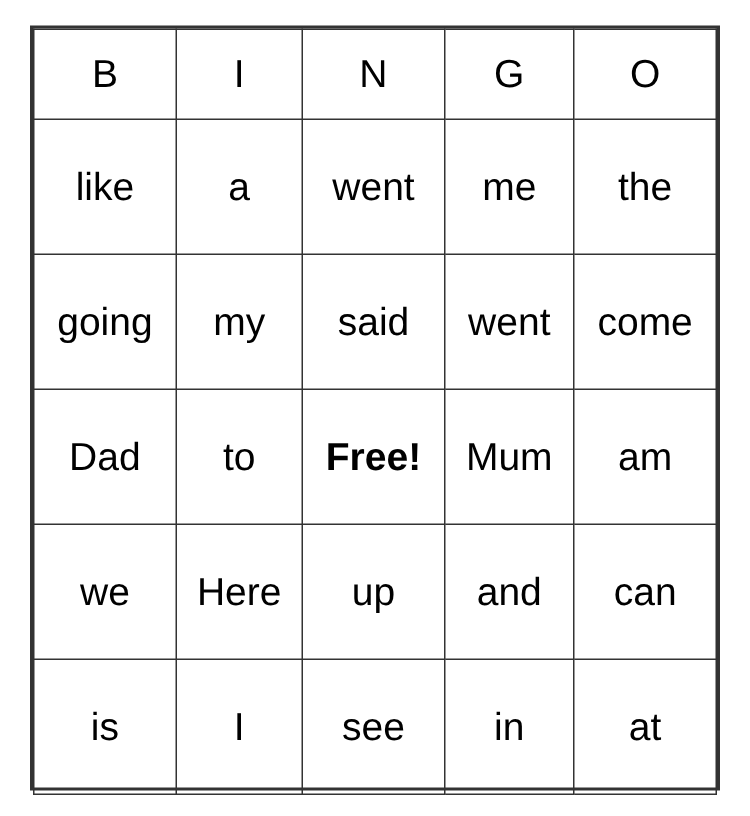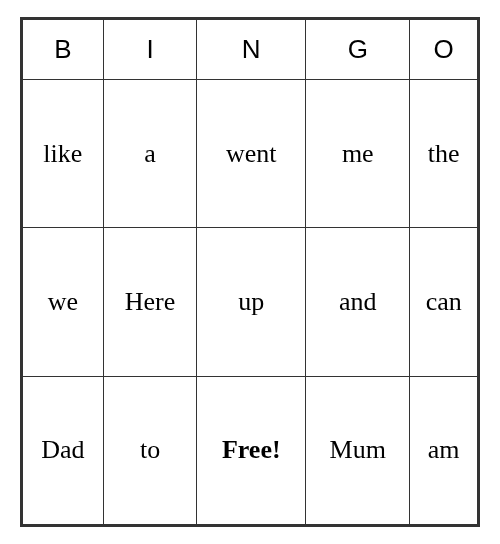--- a/index.html
+++ b/index.html
@@ -37,21 +37,20 @@
       vertical-align: middle;
       font-size: 26px;
     }
 
     .bingo-table thead tr {
       height: 60px;
     }
 
     .bingo-table tbody tr {
       height: calc((510px - 60px) / 5);
-      font-family: Liberation Serif, serif;
     }
 
     .header-cell {
       font-size: 32px;
       font-weight: normal;
     }
 
     .free-cell {
       font-weight: bold;
     }
@@ -72,28 +71,42 @@
     </thead>
     <tbody>
     <tr>
           <td>like</td>
           <td>a</td>
           <td>went</td>
           <td>me</td>
           <td>the</td>
         </tr>
         <tr>
-          <td>we</td>
-          <td>Here</td>
-          <td>up</td>
-          <td>and</td>
-          <td>can</td>
+          <td>going</td>
+          <td>my</td>
+          <td>said</td>
+          <td>went</td>
+          <td>come</td>
         </tr>
         <tr>
           <td>Dad</td>
           <td>to</td>
           <td class="free-cell">Free!</td>
           <td>Mum</td>
           <td>am</td>
         </tr>
+        <tr>
+          <td>we</td>
+          <td>Here</td>
+          <td>up</td>
+          <td>and</td>
+          <td>can</td>
+        </tr>
+        <tr>
+          <td>is</td>
+          <td>I</td>
+          <td>see</td>
+          <td>in</td>
+          <td>at</td>
+        </tr>
       </tbody>
   </table>
 </div>
 
 </body></html>

